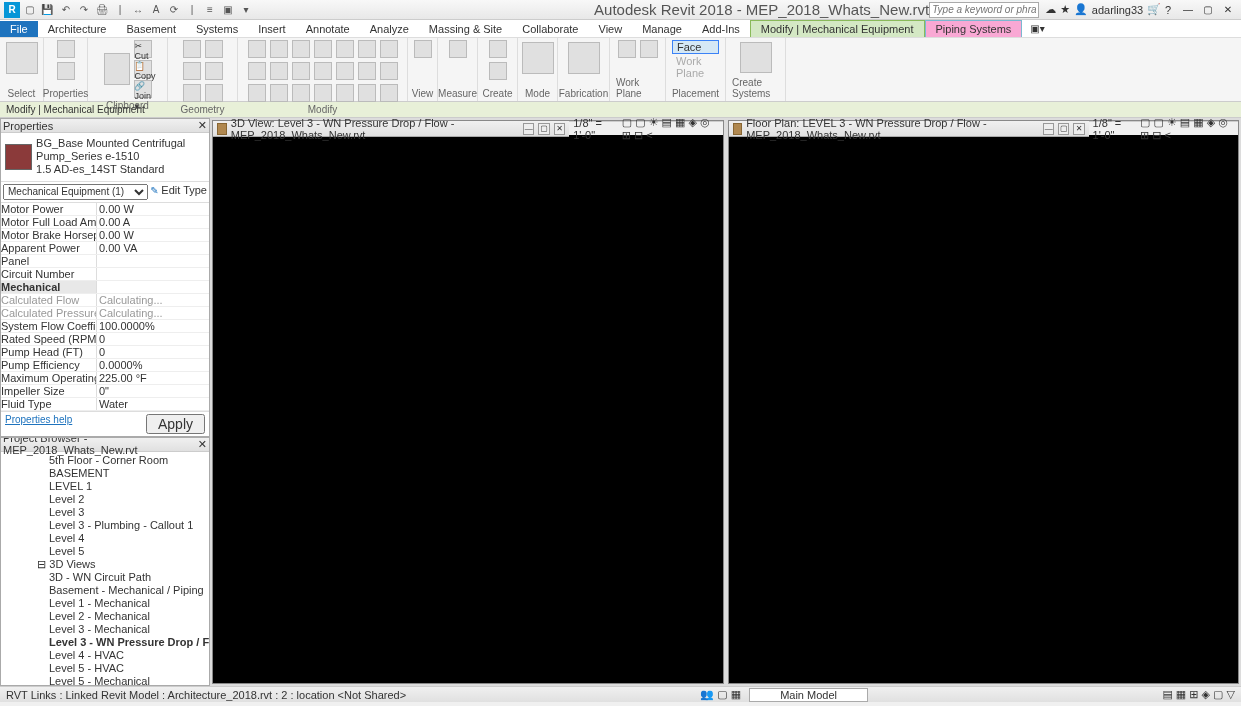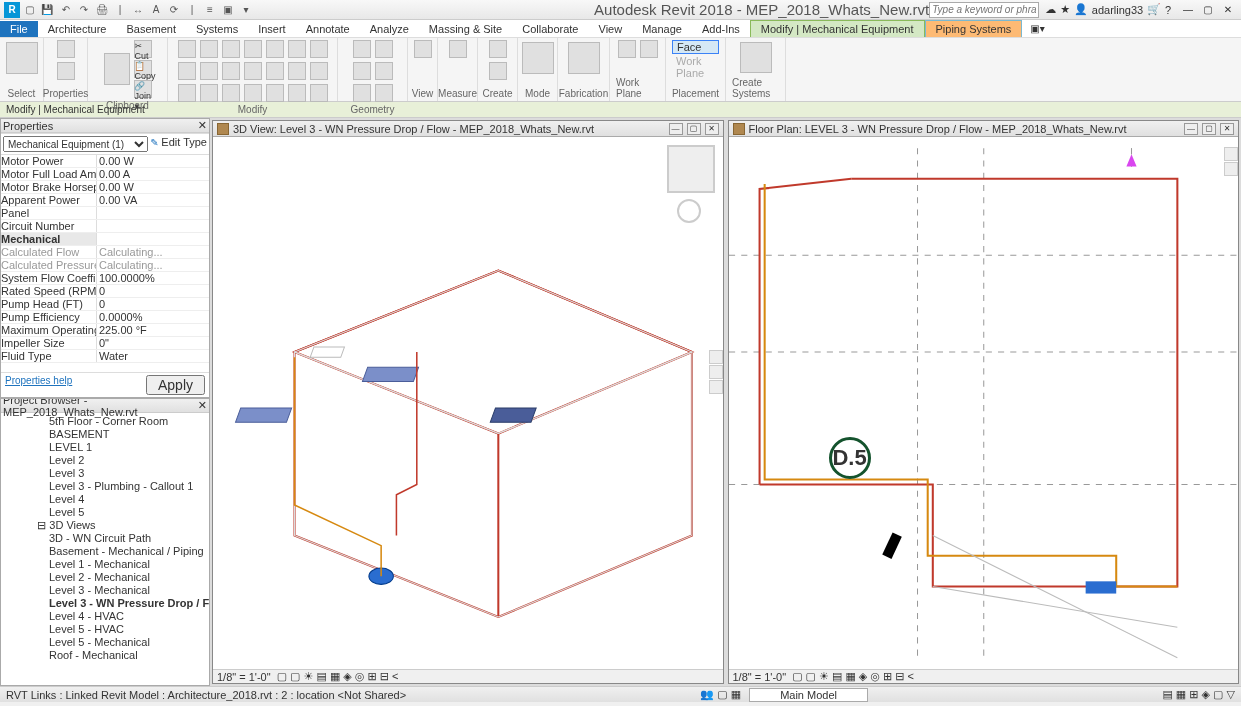--- a/index.html
+++ b/index.html
@@ -9,21 +9,21 @@
 .titlebar .qat span{width:16px;height:16px;display:inline-flex;align-items:center;justify-content:center;font-size:10px;color:#555}
 .titlebar .title{flex:1;text-align:right;font-size:15px;color:#555}
 .titlebar .search{width:110px;height:16px;border:1px solid #aaa;background:#fff;font-size:10px;padding:0 2px;color:#aaa;font-style:italic}
 .titlebar .user{display:flex;gap:4px;align-items:center;margin-left:6px}
 .titlebar .winbtns{display:flex;gap:2px;margin-left:8px}
 .titlebar .winbtns span{width:18px;height:14px;display:inline-flex;align-items:center;justify-content:center;font-size:10px}
 .menubar{height:18px;background:#fff;display:flex;align-items:center;border-bottom:1px solid #ddd}
 .menubar .tab{padding:2px 10px;font-size:11px;cursor:pointer}
 .menubar .tab.file{background:#1e73be;color:#fff}
 .menubar .tab.active{background:#d4e8c4;border:1px solid #8aba5a;border-bottom:none}
-.menubar .tab.active2{background:#fdba74;border:1px solid #7ab8d0;border-bottom:none}
+.menubar .tab.active2{background:#f9a8d4;border:1px solid #7ab8d0;border-bottom:none}
 .ribbon{height:64px;background:#f5f5f5;display:flex;border-bottom:1px solid #ccc}
 .ribbon .panel{border-right:1px solid #ddd;display:flex;flex-direction:column;align-items:center;padding:2px 6px;justify-content:space-between}
 .ribbon .panel .icons{display:flex;gap:4px;flex-wrap:wrap;align-items:center;justify-content:center}
 .ribbon .panel .icons span{width:18px;height:18px;background:#e0e0e0;border:1px solid #bbb;display:inline-block}
 .ribbon .panel .big{width:32px;height:32px;background:#e0e0e0;border:1px solid #bbb;display:inline-block;margin:2px}
 .ribbon .panel .label{font-size:10px;color:#666;margin-top:2px}
 .contextbar{height:16px;background:#e8f0d8;border-bottom:1px solid #ccc;padding:0 6px;display:flex;align-items:center;font-size:10px}
 .workspace{display:flex;height:568px}
 .leftcol{width:210px;display:flex;flex-direction:column;background:#fff}
 .palette-title{background:linear-gradient(#f0f0f0,#e0e0e0);height:14px;display:flex;align-items:center;justify-content:space-between;padding:0 2px;font-size:10px;border-bottom:1px solid #ccc}
@@ -43,21 +43,21 @@
 .props .grid .row.dim .k,.props .grid .row.dim .v{color:#999}
 .props .foot{display:flex;justify-content:space-between;padding:2px 4px;border-top:1px solid #ddd}
 .props .foot a{color:#1e73be;text-decoration:underline;font-size:10px}
 .props .foot button{font-size:14px;padding:0 10px}
 .browser{flex:1;border:1px solid #aaa;display:flex;flex-direction:column;overflow:hidden}
 .browser .tree{flex:1;overflow-y:auto;padding:2px 0;font-size:10px}
 .browser .tree .node{padding:0 0 0 48px;line-height:13px;white-space:nowrap;cursor:pointer}
 .browser .tree .node.l1{padding-left:36px}
 .browser .tree .node.bold{font-weight:bold}
 .viewarea{flex:1;display:flex;gap:4px;padding:2px;background:#dcdcdc}
-.viewport{flex:1;background:#000000;border:1px solid #888;display:flex;flex-direction:column;position:relative}
+.viewport{flex:1;background:#000000;border:1px solid #888;display:flex;flex-direction:row;position:relative}
 .viewport .vtitle{height:16px;background:linear-gradient(#f0f0f0,#e0e0e0);display:flex;align-items:center;padding:0 4px;font-size:10px;border-bottom:1px solid #aaa;gap:4px}
 .viewport .vtitle .icon{width:12px;height:12px;background:#b08850;border:1px solid #886633}
 .viewport .vtitle .spacer{flex:1}
 .viewport .vtitle .wbtn{width:14px;height:12px;border:1px solid #999;background:#eee;font-size:8px;display:inline-flex;align-items:center;justify-content:center}
 .viewport .canvas{flex:1;position:relative;background:#fff;overflow:hidden}
 .viewport .vctrl{height:14px;background:#f0f0f0;border-top:1px solid #ccc;display:flex;align-items:center;gap:6px;padding:0 4px;font-size:9px;color:#666}
 .viewport .vctrl span{display:inline-block}
 .statusbar{height:16px;background:linear-gradient(#f0f0f0,#e0e0e0);border-top:1px solid #ccc;display:flex;align-items:center;padding:0 6px;font-size:10px;color:#555;gap:8px}
 .statusbar .spacer{flex:1}
 
@@ -140,20 +140,31 @@
       <div class="icons">
         <span style="width:26px;height:32px"></span>
         <div style="display:flex;flex-direction:column;gap:2px">
           <span style="font-size:9px">✂ Cut ▾</span>
           <span style="font-size:9px">📋 Copy ▾</span>
           <span style="font-size:9px">🔗 Join ▾</span>
         </div>
       </div>
       <span class="label">Clipboard</span>
     </div>
+  <div class="panel" style="width:70px">
+      <div class="icons">
+        <span></span>
+        <span></span>
+        <span></span>
+        <span></span>
+        <span></span>
+        <span></span>
+      </div>
+      <span class="label">Geometry</span>
+    </div>
   <div class="panel" style="width:170px">
       <div class="icons" style="width:160px">
         <span></span>
         <span></span>
         <span></span>
         <span></span>
         <span></span>
         <span></span>
         <span></span>
         <span></span>
@@ -165,31 +176,20 @@
         <span></span>
         <span></span>
         <span></span>
         <span></span>
         <span></span>
         <span></span>
         <span></span>
         <span></span>
       </div>
       <span class="label">Modify</span>
-    </div>
-  <div class="panel" style="width:70px">
-      <div class="icons">
-        <span></span>
-        <span></span>
-        <span></span>
-        <span></span>
-        <span></span>
-        <span></span>
-      </div>
-      <span class="label">Geometry</span>
     </div>
   <div class="panel" style="width:30px">
       <div class="icons">
         <span></span>
       </div>
       <span class="label">View</span>
     </div>
   <div class="panel" style="width:40px">
       <div class="icons">
         <span></span>
@@ -234,20 +234,27 @@
 <div class="contextbar">Modify | Mechanical Equipment</div>
 
 <div class="workspace">
   <div class="leftcol">
 
     <div class="props">
       <div class="palette-title">
           <span>Properties</span>
           <span>✕</span>
         </div>
+      <div class="head">
+        <div class="thumb"></div>
+        <div class="family">
+          <div>BG_Base Mounted Centrifugal Pump_Series e-1510</div>
+          <div>1.5 AD-es_14ST Standard</div>
+        </div>
+      </div>
       <div class="typesel">
         <select><option>Mechanical Equipment (1)</option></select>
         <span class="edit">✎ <span>Edit Type</span></span>
       </div>
       <div class="grid">
         <div id="prows1">
             <div class="row">
               <div class="k">Motor Power</div>
               <div class="v">0.00 W</div>
             </div>

